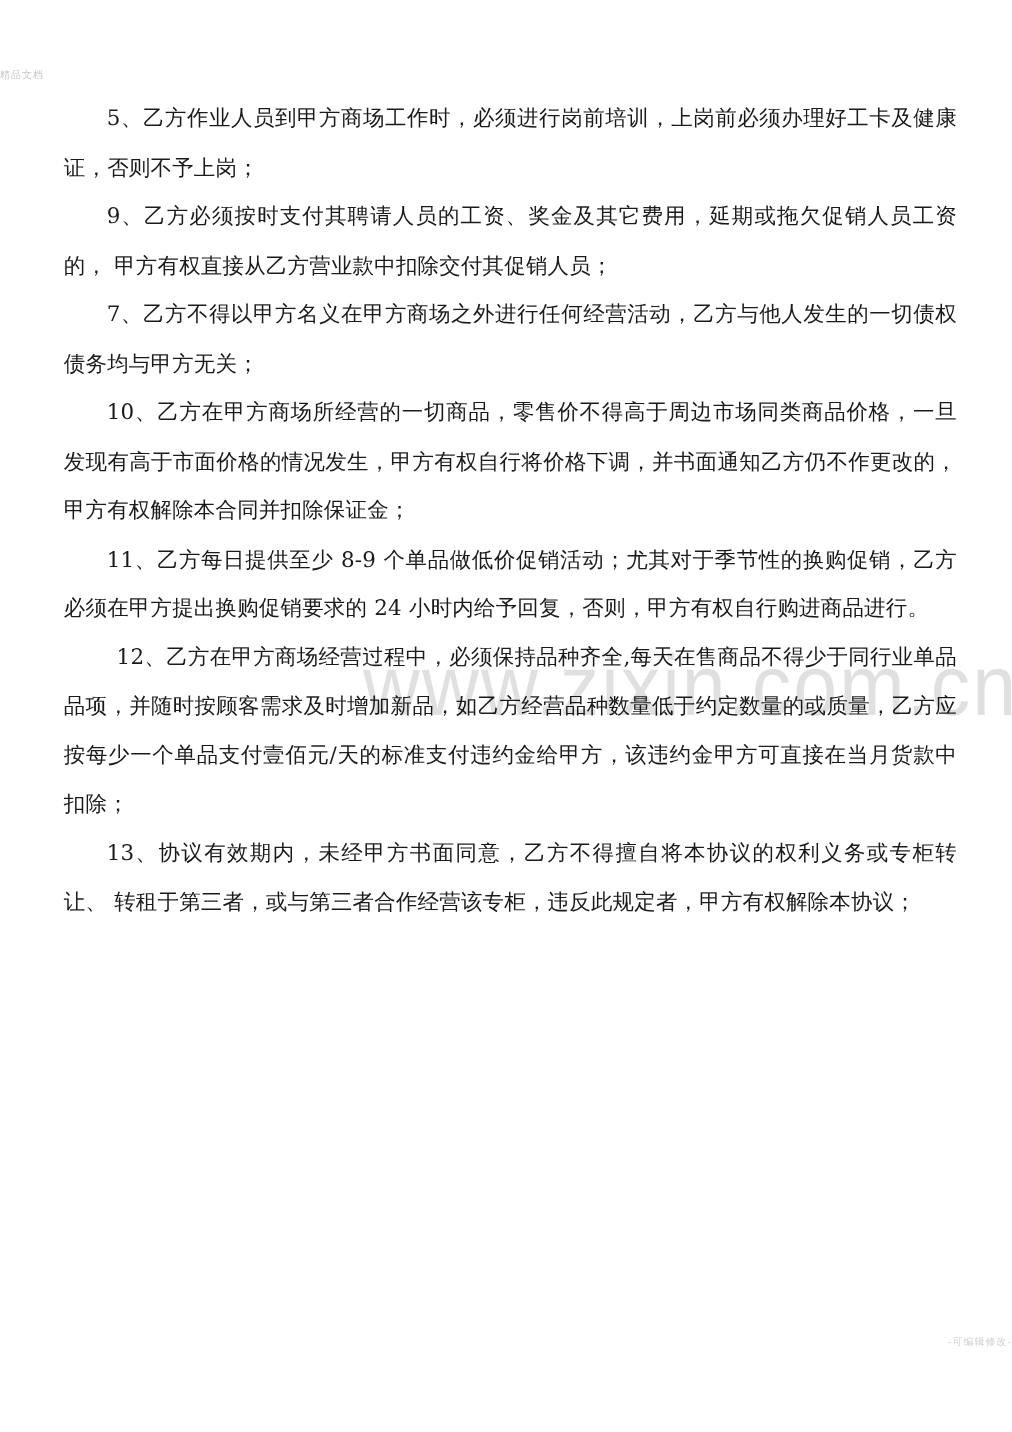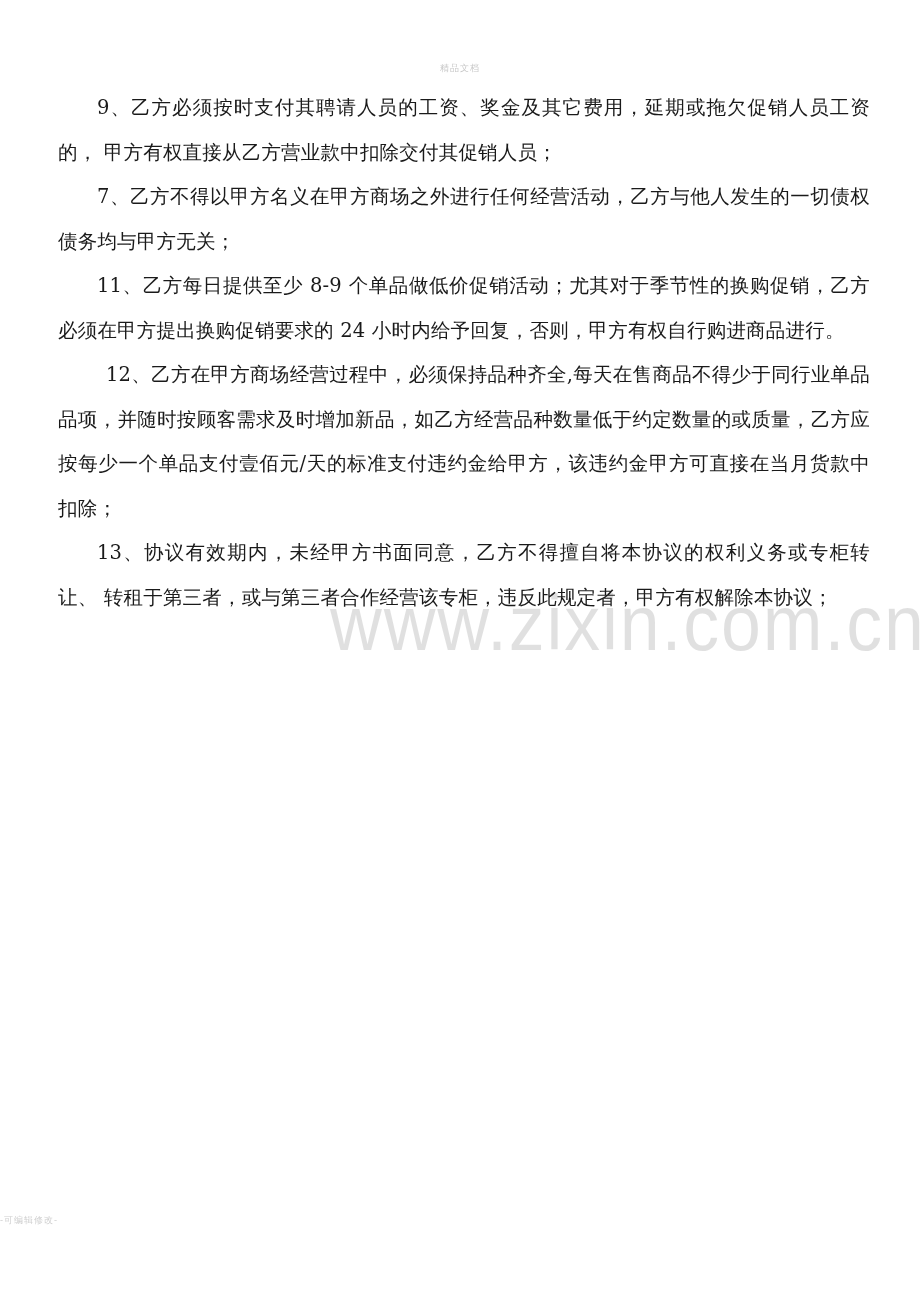--- a/index.html
+++ b/index.html
@@ -13,31 +13,30 @@
     position: relative;
     overflow: hidden;
     font-family: "DejaVu Serif", "Liberation Serif", serif;
     color: #1a1a1a;
   }
   .page-header {
     position: absolute;
     top: 62px;
     left: 0;
     width: 920px;
-    text-align: center;
     font-size: 9px;
     color: #c8c8c8;
     letter-spacing: 1px;
   }
   .page-footer {
     position: absolute;
     top: 1214px;
     left: 0;
     width: 920px;
-    text-align: left;
+    text-align: right;
     font-size: 9px;
     color: #cfcfcf;
     letter-spacing: 1px;
   }
   .watermark {
     position: absolute;
     top: 578px;
     left: 330px;
     font-family: "Liberation Sans", "DejaVu Sans", sans-serif;
     font-size: 78px;
@@ -73,20 +72,22 @@
   }
 </style>
 </head>
 <body>
 
 <div class="page-header">精品文档</div>
 
 <div class="watermark">www.zixin.com.cn</div>
 
 <div class="content">
+  <p class="clause">5、乙方作业人员到甲方商场工作时，必须进行岗前培训，上岗前必须办理好工卡及健康证，否则不予上岗；</p>
   <p class="clause">9、乙方必须按时支付其聘请人员的工资、奖金及其它费用，延期或拖欠促销人员工资的， 甲方有权直接从乙方营业款中扣除交付其促销人员；</p>
   <p class="clause">7、乙方不得以甲方名义在甲方商场之外进行任何经营活动，乙方与他人发生的一切债权债务均与甲方无关；</p>
+  <p class="clause">10、乙方在甲方商场所经营的一切商品，零售价不得高于周边市场同类商品价格，一旦发现有高于市面价格的情况发生，甲方有权自行将价格下调，并书面通知乙方仍不作更改的，甲方有权解除本合同并扣除保证金；</p>
   <p class="clause">11、乙方每日提供至少 8-9 个单品做低价促销活动；尤其对于季节性的换购促销，乙方必须在甲方提出换购促销要求的 24 小时内给予回复，否则，甲方有权自行购进商品进行。</p>
   <p class="clause extra-indent">12、乙方在甲方商场经营过程中，必须保持品种齐全,每天在售商品不得少于同行业单品品项，并随时按顾客需求及时增加新品，如乙方经营品种数量低于约定数量的或质量，乙方应按每少一个单品支付壹佰元/天的标准支付违约金给甲方，该违约金甲方可直接在当月货款中扣除；</p>
   <p class="clause">13、协议有效期内，未经甲方书面同意，乙方不得擅自将本协议的权利义务或专柜转让、 转租于第三者，或与第三者合作经营该专柜，违反此规定者，甲方有权解除本协议；</p>
 </div>
 
 <div class="page-footer">-可编辑修改-</div>
 
 </body></html>

